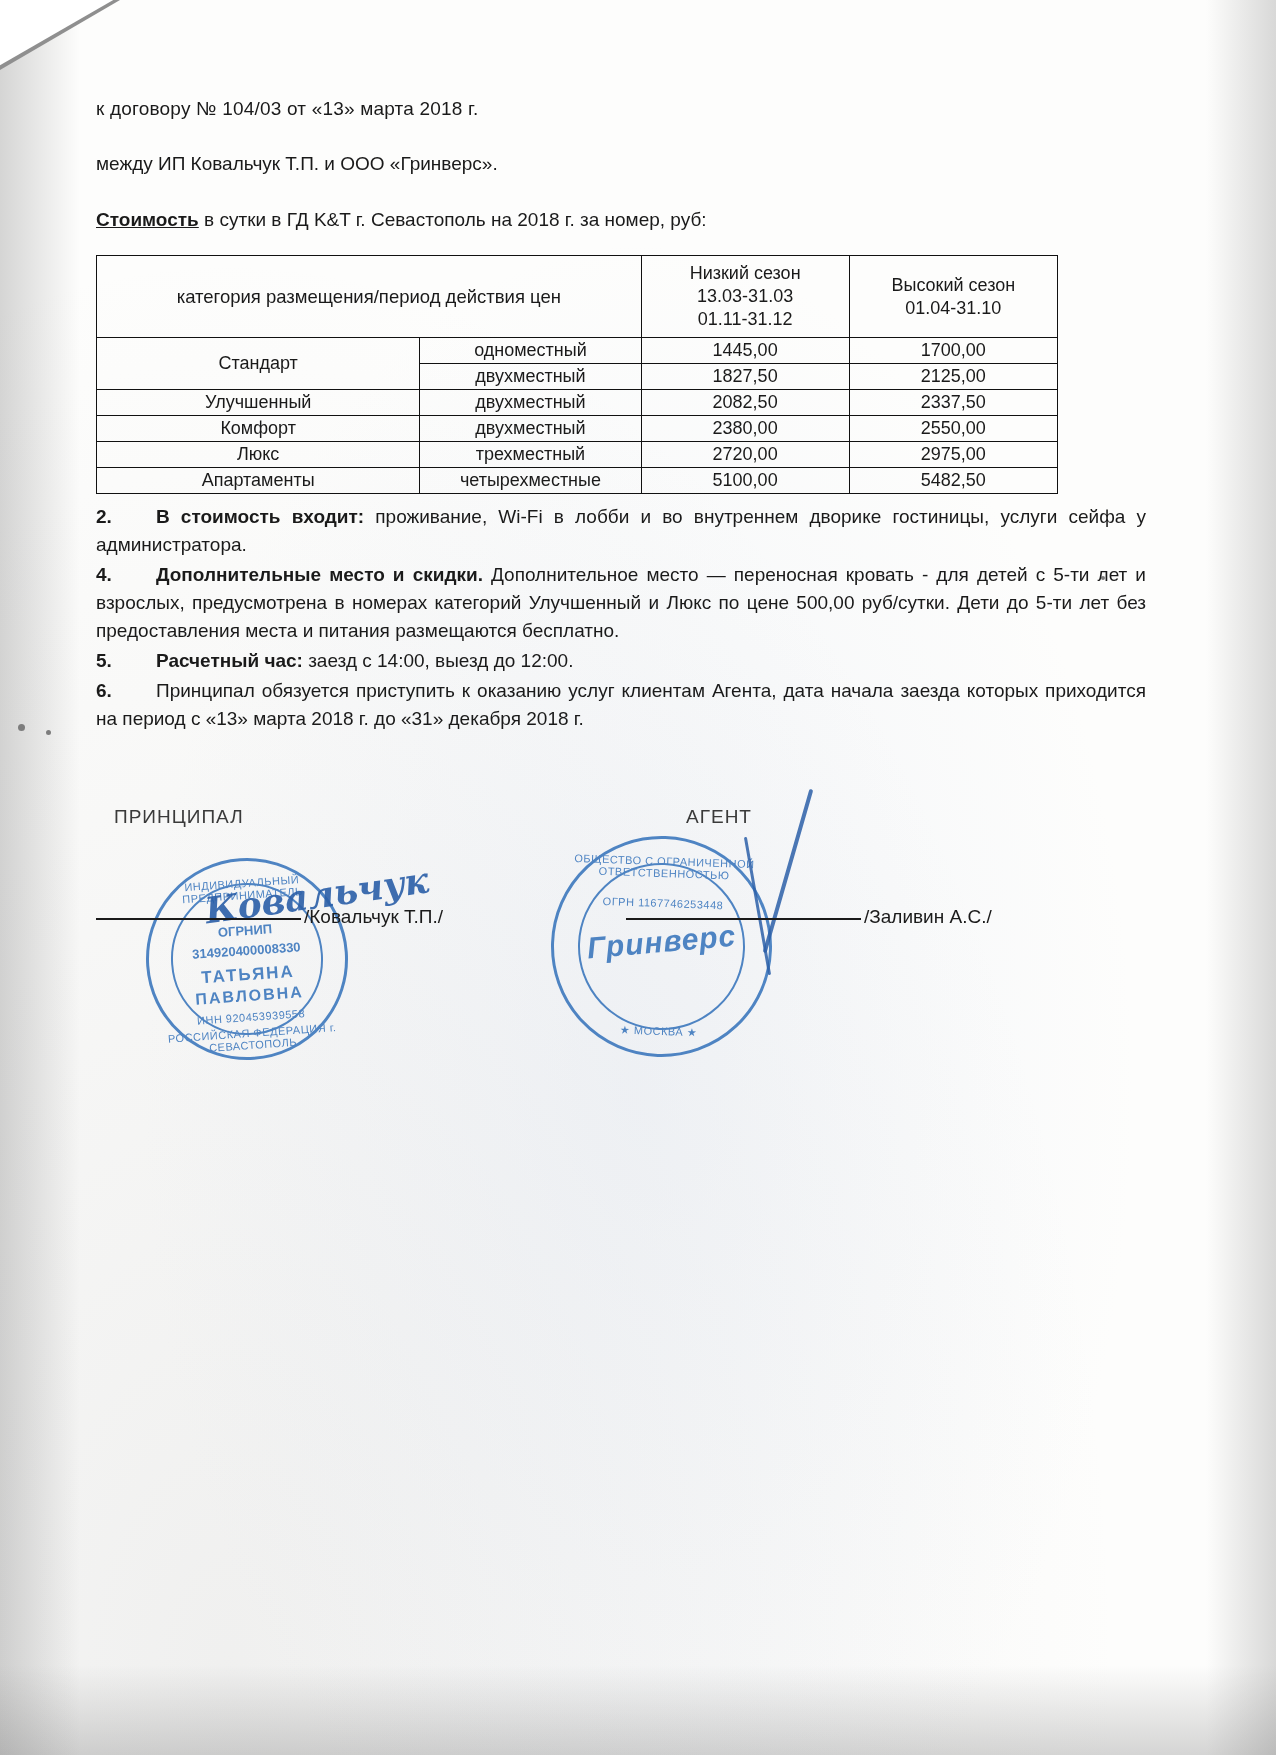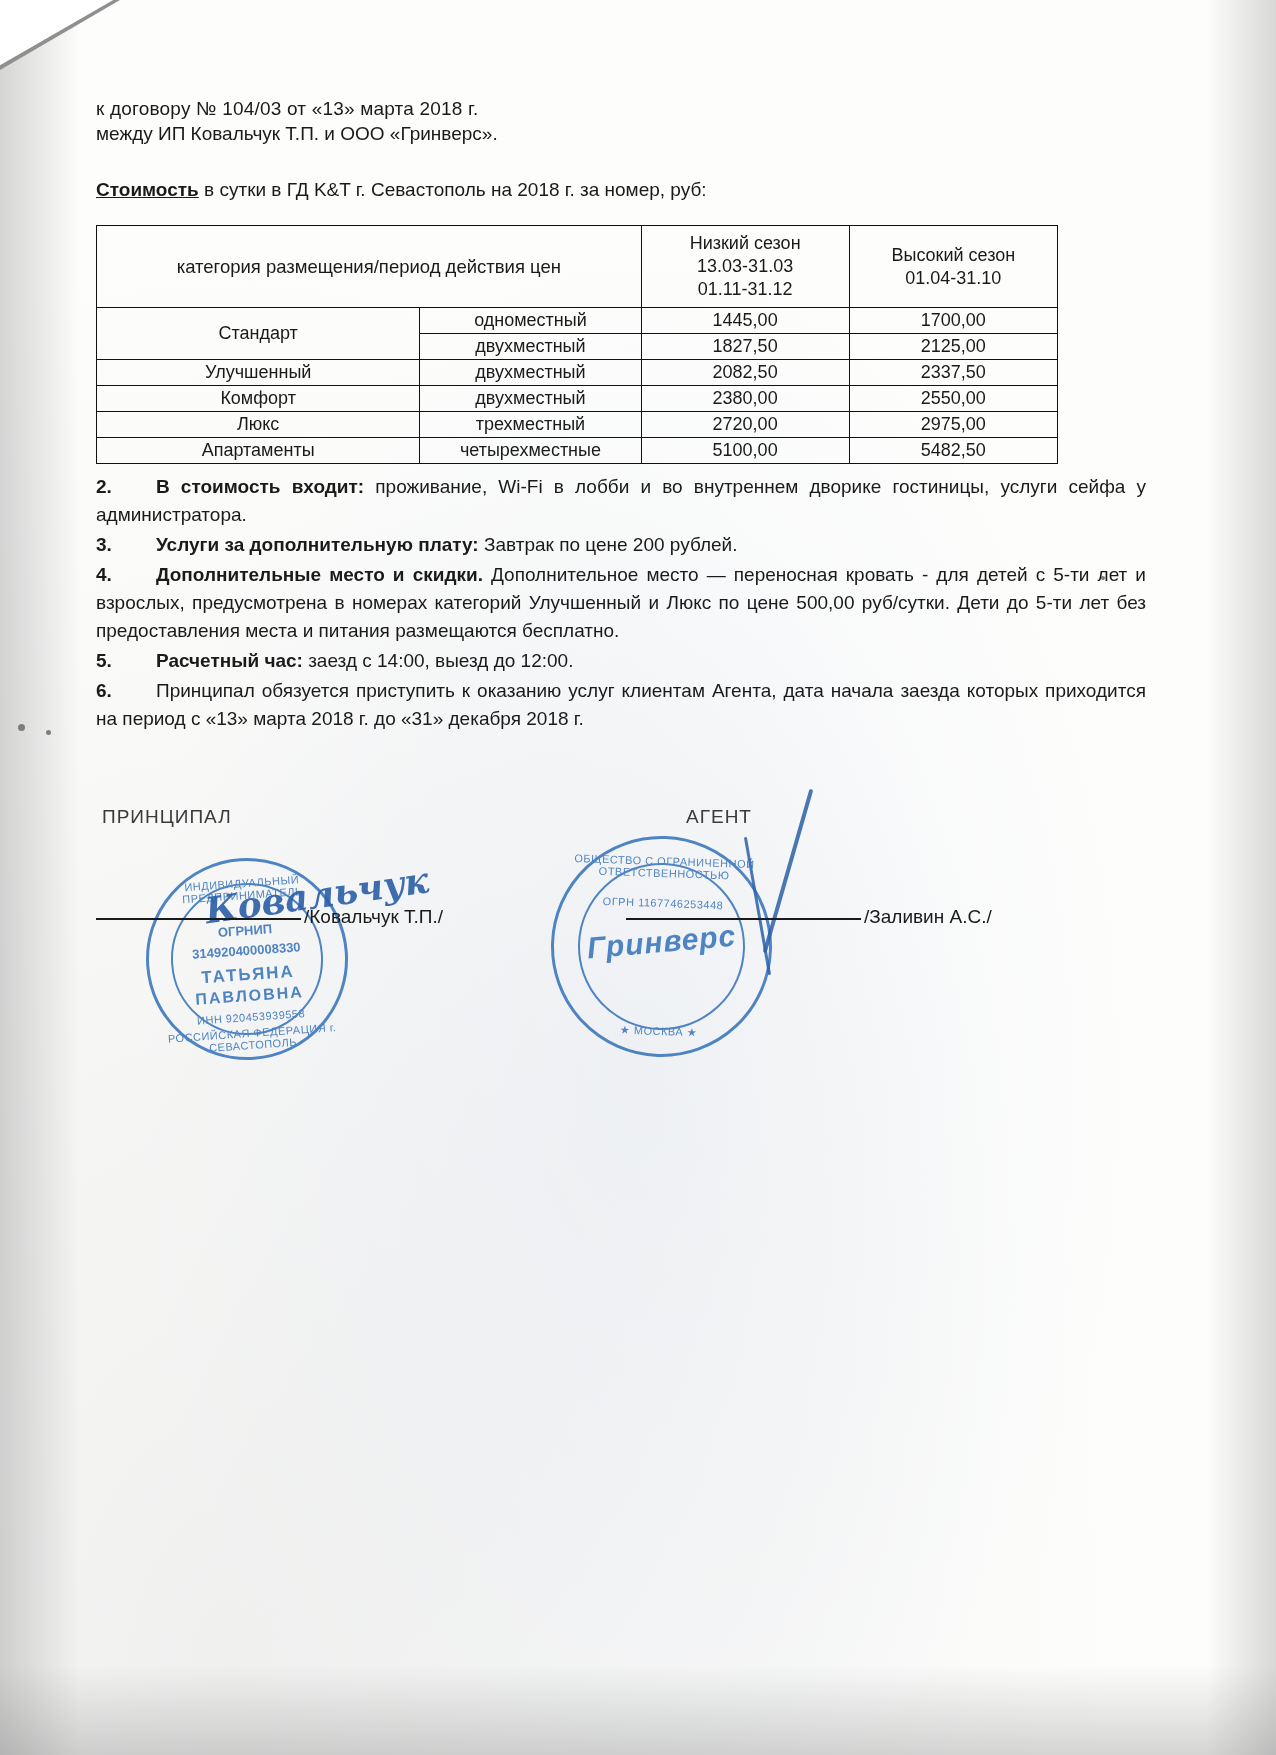--- a/index.html
+++ b/index.html
@@ -64,20 +64,21 @@
     width: 1050px;
   }
   .hdr-line {
     font-size: 19px;
     line-height: 25px;
     letter-spacing: 0.2px;
   }
   .parties {
     font-size: 19px;
     line-height: 26px;
+    margin-top: 30px;
   }
   .cost-line {
     font-size: 19px;
     line-height: 26px;
     margin-top: 30px;
   }
   .cost-line .u { text-decoration: underline; font-weight: bold; margin-top: 35px; }
 
   table.price {
     margin-top: 22px;
@@ -138,21 +139,21 @@
     top: 806px;
     width: 1050px;
     height: 260px;
   }
   .sig-label {
     position: absolute;
     font-size: 19px;
     letter-spacing: 1px;
     color: #3a3a3a;
   }
-  .sig-principal-label { left: 6px; top: 0; }
+  .sig-principal-label { left: 18px; top: 0; }
   .sig-agent-label { left: 590px; top: 0; }
 
   .sig-line {
     position: absolute;
     border-bottom: 2px solid #1a1a1a;
   }
   .sig-line-1 { left: 0px; top: 112px; width: 205px; }
   .sig-line-2 { left: 530px; top: 112px; width: 235px; }
 
   .sig-name {
@@ -338,23 +339,20 @@
           <td class="price-cell">5100,00</td>
           <td class="price-cell">5482,50</td>
         </tr>
       </tbody>
     </table>
 
 
     <div class="clauses">
       <p>
         <span class="num">2.</span><span class="gap"></span><span class="lead">В стоимость входит:</span><span> проживание, Wi-Fi в лобби и во внутреннем дворике гостиницы, услуги сейфа у администратора.</span>
-      </p>
-      <p>
-        <span class="num">3.</span><span class="gap"></span><span class="lead">Услуги за дополнительную плату:</span><span> Завтрак по цене 200 рублей.</span>
       </p>
       <p>
         <span class="num">4.</span><span class="gap"></span><span class="lead">Дополнительные место и скидки.</span><span> Дополнительное место — переносная кровать - для детей с 5-ти лет и взрослых, предусмотрена в номерах категорий Улучшенный и Люкс по цене 500,00 руб/сутки. Дети до 5-ти лет без предоставления места и питания размещаются бесплатно.</span>
       </p>
       <p>
         <span class="num">5.</span><span class="gap"></span><span class="lead">Расчетный час:</span><span> заезд с 14:00, выезд до 12:00.</span>
       </p>
       <p>
         <span class="num">6.</span><span class="gap"></span><span>Принципал обязуется приступить к оказанию услуг клиентам Агента, дата начала заезда которых приходится на период с «13» марта 2018 г. до «31» декабря 2018 г.</span>
       </p>

